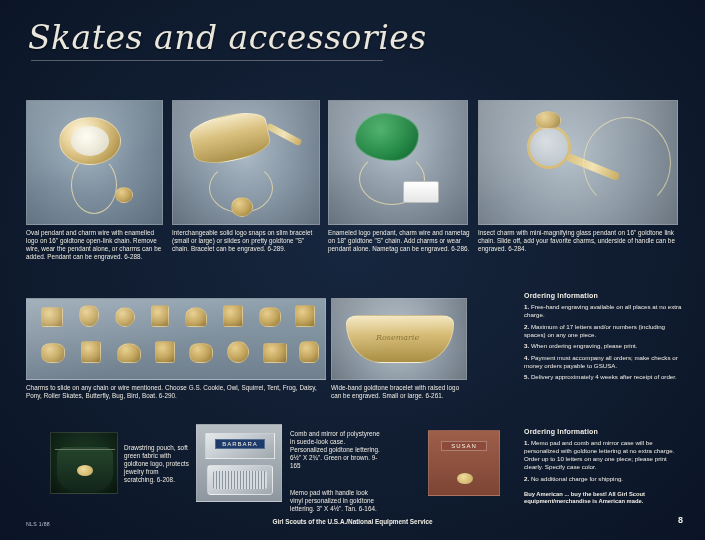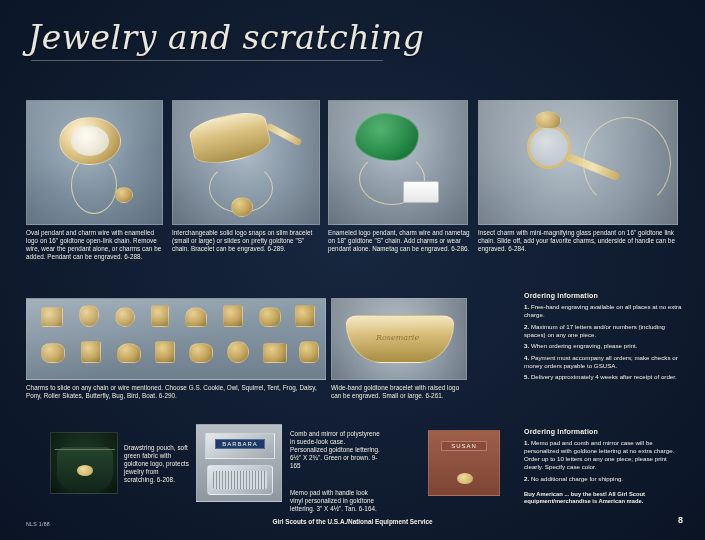--- a/index.html
+++ b/index.html
@@ -178,21 +178,21 @@
   .buyam {
     position:absolute; left:524px; top:491px; width:160px;
     font-size:5.8px; line-height:7.4px; font-weight:bold; color:#f2efe6;
   }
 </style>
 </head>
 <body>
 
 <div class="page">
 
-  <div class="title">Jewelry and scratching</div>
+  <div class="title">Skates and accessories</div>
 
   <div class="photo" id="ph1">
     <div class="pendant-body" style="left:32px; top:16px; width:62px; height:48px;"></div>
     <div class="ell" style="left:44px; top:25px; width:38px; height:30px; background:radial-gradient(circle at 40% 35%,#fffdf2,#d9d4c0);"></div>
     <div class="chain" style="left:44px; top:55px; width:46px; height:58px; border-color:rgba(240,226,175,0.8); border-top-color:transparent;"></div>
     <div class="charm" style="left:88px; top:86px; width:18px; height:16px; border-radius:50%;"></div>
     <div class="sheen"></div>
   </div>
 
   <div class="photo" id="ph2">

